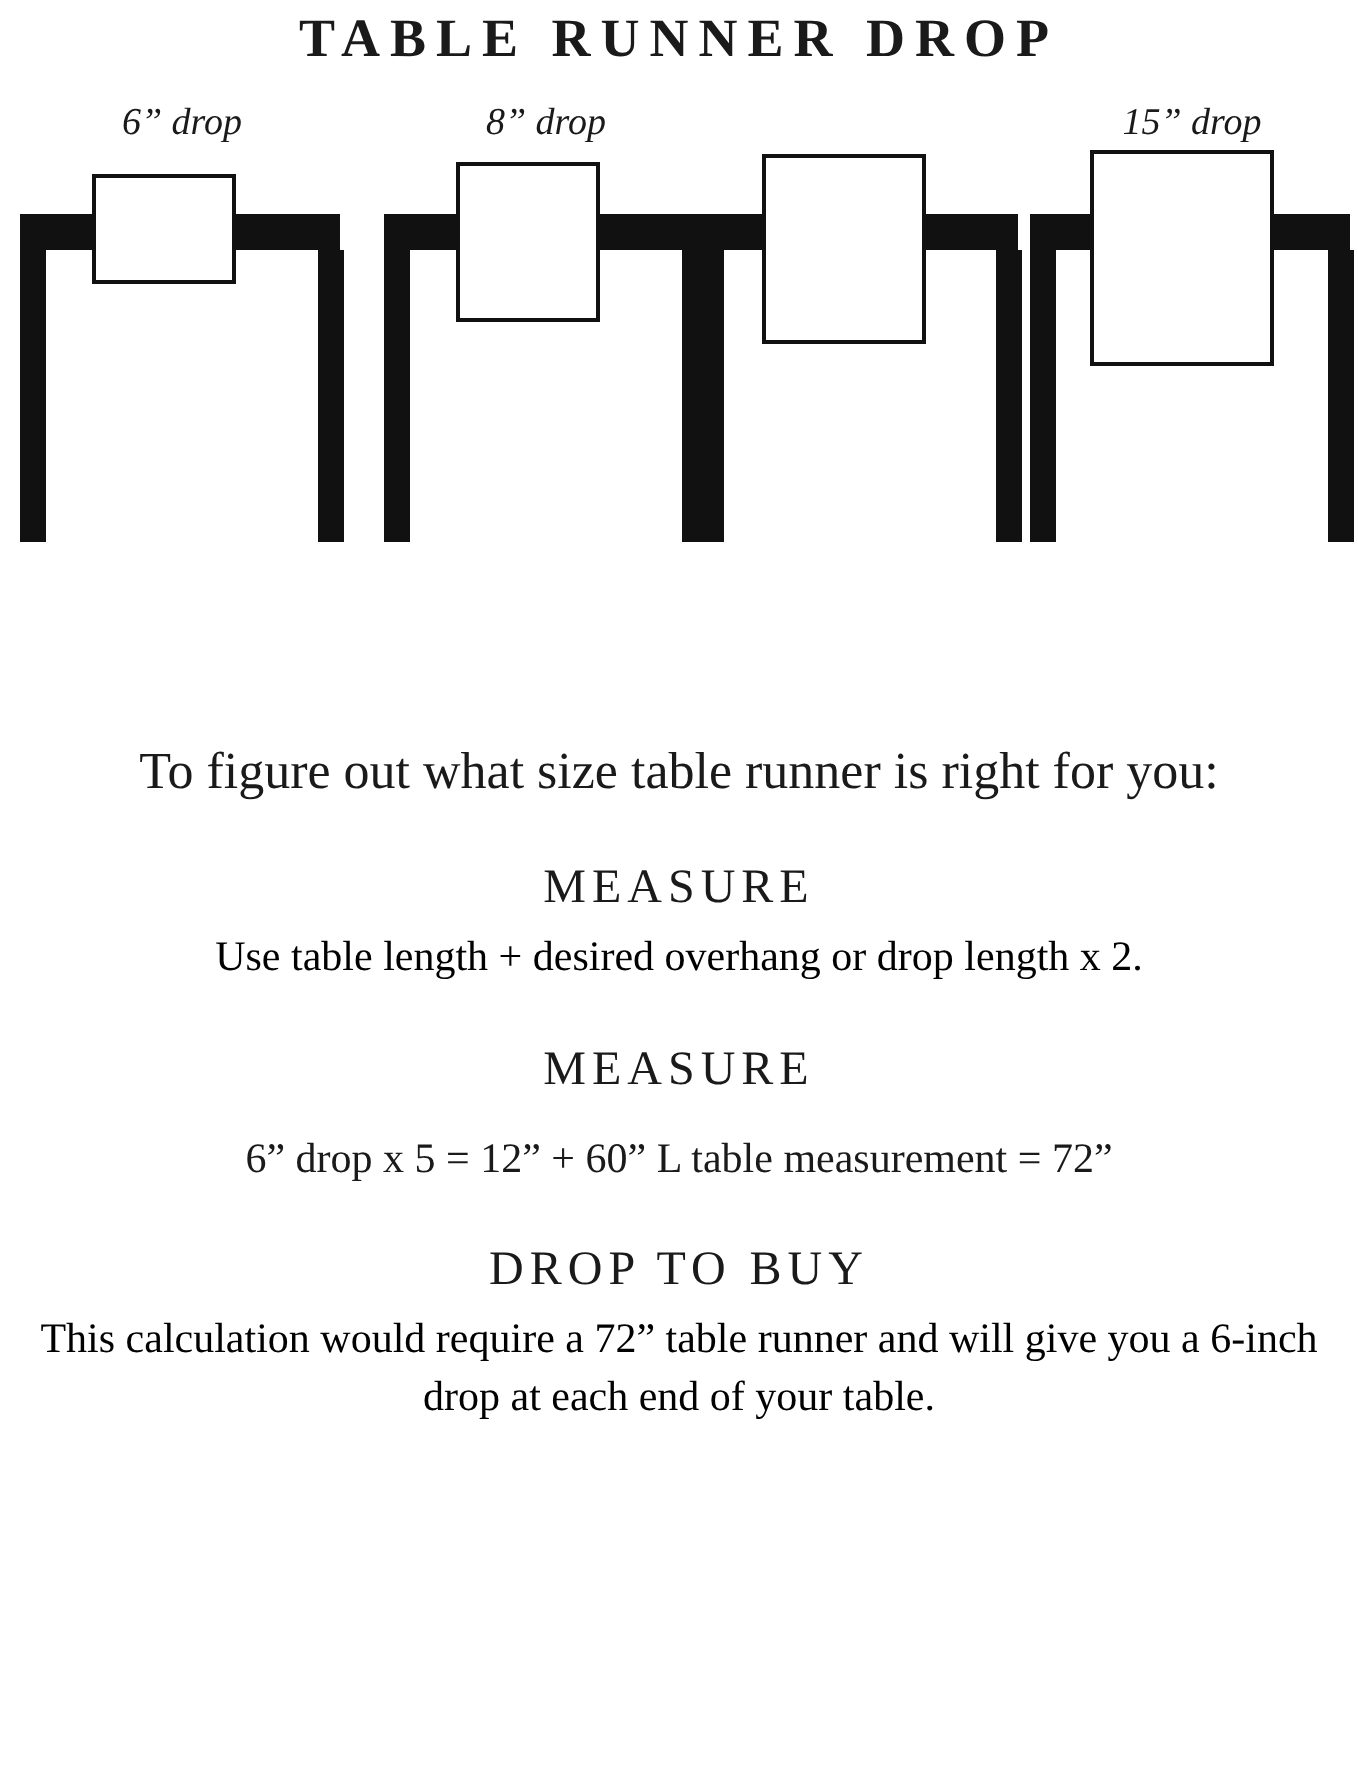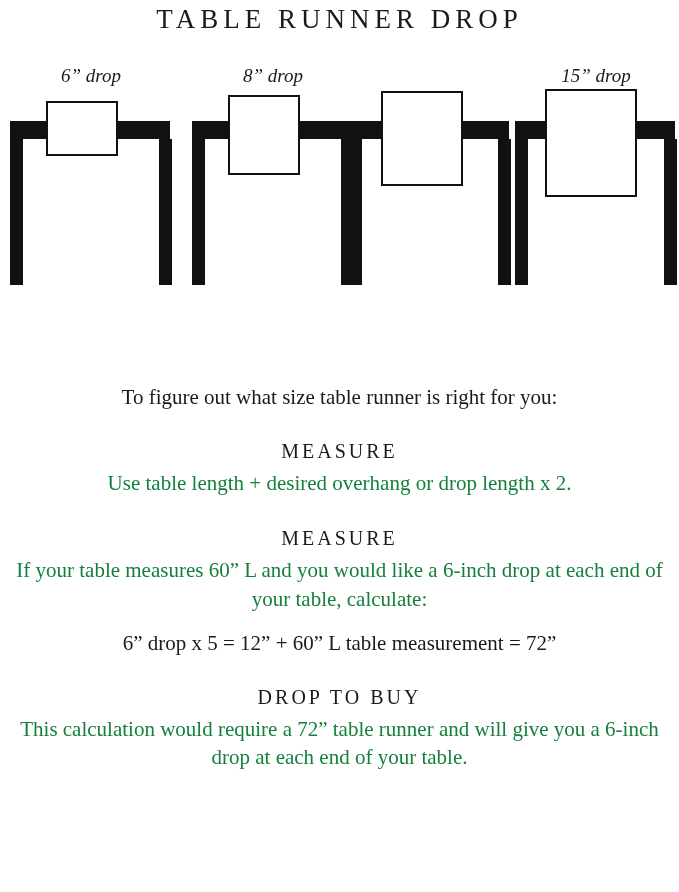--- a/index.html
+++ b/index.html
@@ -24,29 +24,29 @@
 
   
   .title {
     text-align: center;
     font-family: "Liberation Serif", serif;
     font-size: 27px;
     letter-spacing: 5px;
     color: #1a1a1a;
     margin-top: 4px;
     margin-bottom: 0;
-    font-weight: 400;
+    font-weight: 700;
   }
 
   
   .diagram {
     position: relative;
     width: 679px;
     height: 290px;
-    margin-top: 30px;
+    margin-top: 16px;
   }
   .table-unit {
     position: absolute;
     top: 0;
     width: 170px;
     height: 290px;
   }
   .unit-label {
     position: absolute;
     top: 0;
@@ -91,39 +91,39 @@
     border: 2px solid #111111;
     box-sizing: border-box;
   }
 
   
   .body {
     padding: 0 10px;
     text-align: center;
   }
   .intro {
-    font-size: 21px;
+    font-size: 26px;
     margin-top: 30px;
     margin-bottom: 0;
     color: #1a1a1a;
   }
   .section-head {
-    font-size: 20px;
+    font-size: 24px;
     letter-spacing: 3px;
     margin-top: 30px;
     margin-bottom: 6px;
     font-weight: 400;
     color: #1a1a1a;
   }
   .section-body {
     font-size: 21px;
     line-height: 1.35;
     margin: 0 auto;
     max-width: 660px;
-    color: #15803d;
+    color: #000000;
   }
   .calc-line {
     font-size: 21px;
     margin-top: 18px;
     color: #1a1a1a;
   }
 </style>
 </head>
 <body>
 
@@ -175,21 +175,20 @@
   </div>
 
   <div class="body">
 
     <p class="intro">To figure out what size table runner is right for you:</p>
 
     <h2 class="section-head">MEASURE</h2>
     <p class="section-body">Use table length + desired overhang or drop length x 2.</p>
 
     <h2 class="section-head">MEASURE</h2>
-    <p class="section-body">If your table measures 60” L and you would like a 6-inch drop at each end of your table, calculate:</p>
     <p class="calc-line">6” drop x 5 = 12” + 60” L table measurement = 72”</p>
 
     <h2 class="section-head">DROP TO BUY</h2>
     <p class="section-body">This calculation would require a 72” table runner and will give you a 6-inch drop at each end of your table.</p>
 
   </div>
 
 </div>
 
 </body></html>

